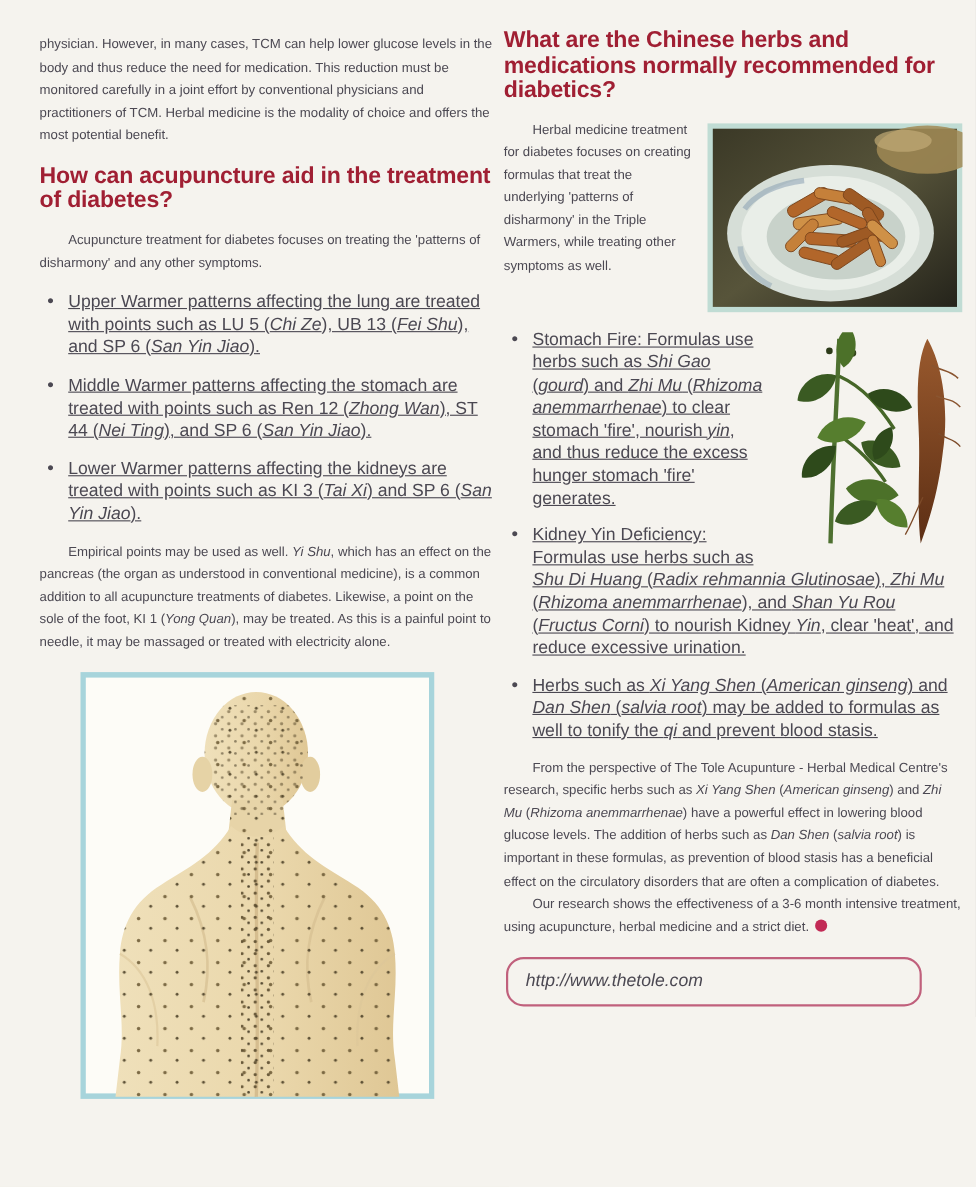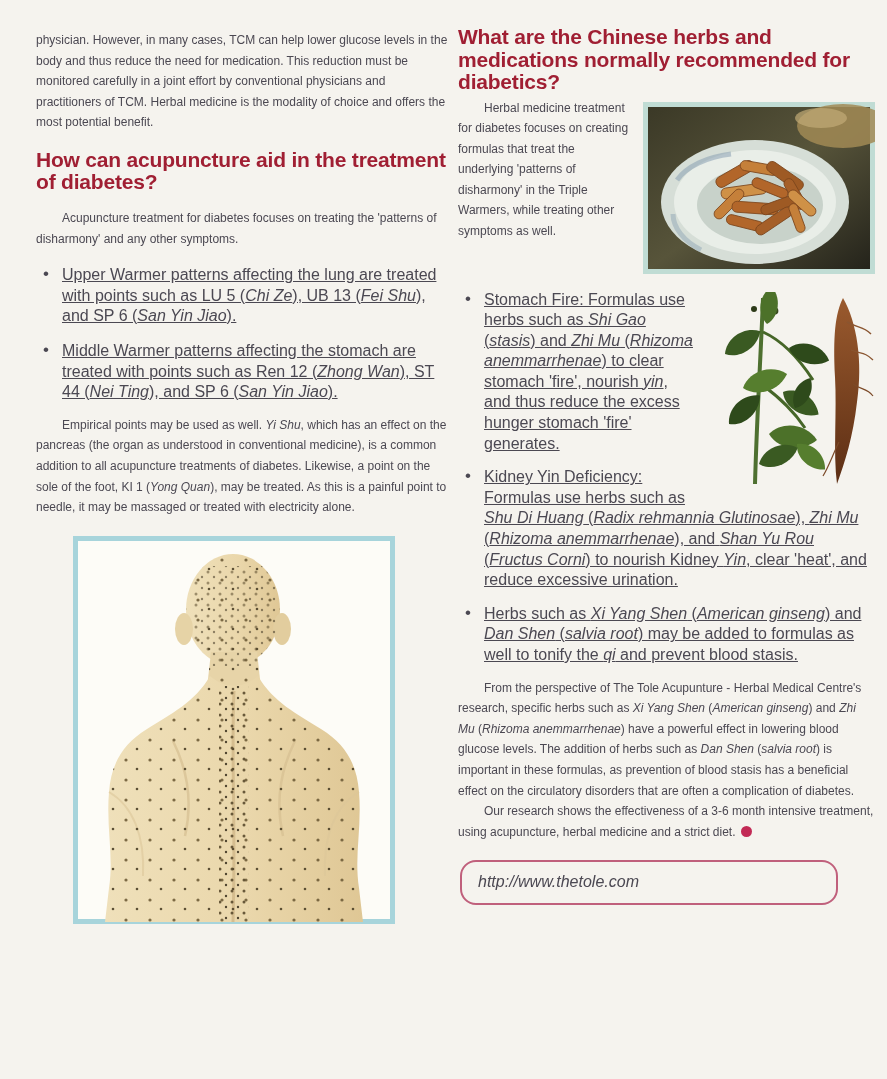--- a/index.html
+++ b/index.html
@@ -18,21 +18,21 @@
   .lead{margin-top:14px;}
   ul{list-style:none;margin:0;padding:0;text-decoration:underline;}
   li{position:relative;padding-left:26px;font-size:16px;line-height:20.6px;}
   li::before{content:"\2022";position:absolute;left:7px;top:-1px;font-size:17px;color:#4b4852;}
   .list-left{margin-top:16px;}
   .list-left li + li{margin-top:14px;}
   .empirical{margin-top:12px;}
   figure{margin:0;padding:0;}
   .model-fig{margin:18px 0 0 37px;width:322px;height:388px;}
   .model-fig svg,.bowl-fig svg,.plant-fig svg{display:block;width:100%;height:100%;}
-  .intro-right{margin-top:4px;}
+  .intro-right{margin-top:14px;}
   .intro-right::after{content:"";display:block;clear:both;}
   .bowl-fig{float:right;width:232px;height:172px;margin:4px 0 6px 14px;}
   .bullets-right{margin-top:10px;}
   .bullets-right::after{content:"";display:block;clear:both;}
   .plant-fig{float:right;width:170px;height:198px;margin:2px 0 6px 8px;}
   .bullets-right li + li{margin-top:13px;}
   .para-r{margin-top:12px;text-indent:26px;}
   .para-r2{margin-top:0;text-indent:26px;}
   .end-dot{display:inline-block;width:11px;height:11px;border-radius:50%;background:#c22a55;margin-left:5px;vertical-align:-1px;}
   .info-box{
@@ -51,20 +51,21 @@
   <div class="col col-left">
     <p>physician. However, in many cases, TCM can help lower glucose levels in the body and thus reduce the need for medication. This reduction must be monitored carefully in a joint effort by conventional physicians and practitioners of TCM. Herbal medicine is the modality of choice and offers the most potential benefit.</p>
 
     <h2 class="h-left">How can acupuncture aid in the treatment of diabetes?</h2>
 
     <p class="lead indent">Acupuncture treatment for diabetes focuses on treating the 'patterns of disharmony' and any other symptoms.</p>
 
     <ul class="list-left">
       <li>Upper Warmer patterns affecting the lung are treated with points such as LU 5 (<i>Chi Ze</i>), UB 13 (<i>Fei Shu</i>), and SP 6 (<i>San Yin Jiao</i>).</li>
       <li>Middle Warmer patterns affecting the stomach are treated with points such as Ren 12 (<i>Zhong Wan</i>), ST 44 (<i>Nei Ting</i>), and SP 6 (<i>San Yin Jiao</i>).</li>
+      <li>Lower Warmer patterns affecting the kidneys are treated with points such as KI 3 (<i>Tai Xi</i>) and SP 6 (<i>San Yin Jiao</i>).</li>
     </ul>
 
     <p class="empirical indent">Empirical points may be used as well. <i>Yi Shu</i>, which has an effect on the pancreas (the organ as understood in conventional medicine), is a common addition to all acupuncture treatments of diabetes. Likewise, a point on the sole of the foot, KI 1 (<i>Yong Quan</i>), may be treated. As this is a painful point to needle, it may be massaged or treated with electricity alone.</p>
 
     <figure class="model-fig">
       <svg viewBox="0 0 322 388" xmlns="http://www.w3.org/2000/svg">
         <defs>
           <linearGradient id="bodyGrad" x1="0" y1="0" x2="1" y2="0">
             <stop offset="0" stop-color="#efe0ba"></stop>
             <stop offset="0.55" stop-color="#ead7ab"></stop>
@@ -185,21 +186,21 @@
           <use href="#leaf" fill="#3a5a22" transform="translate(54 172) rotate(-20)"></use>
           <use href="#leaf" fill="#2e4a1b" transform="translate(90 116) rotate(-60) scale(0.8)"></use>
           <path d="M138 6 C 152 30 158 70 152 110 C 148 145 140 170 132 192 C 128 160 132 120 130 85 C 128 45 130 22 138 6 Z" fill="url(#rootGrad)"></path>
           <path d="M142 30 C 152 36 158 34 166 42" stroke="#8a5530" stroke-width="1.5" fill="none"></path>
           <path d="M146 58 C 156 62 160 60 168 68" stroke="#8a5530" stroke-width="1.3" fill="none"></path>
           <path d="M148 92 C 156 98 162 96 168 104" stroke="#7c4a28" stroke-width="1.2" fill="none"></path>
           <path d="M134 150 C 128 162 124 174 118 184" stroke="#7c4a28" stroke-width="1.2" fill="none"></path>
         </svg>
       </figure>
       <ul>
-        <li>Stomach Fire: Formulas use herbs such as <i>Shi Gao</i> (<i>stasis</i>) and <i>Zhi Mu</i> (<i>Rhizoma anemmarrhenae</i>) to clear stomach 'fire', nourish <i>yin</i>, and thus reduce the excess hunger stomach 'fire' generates.</li>
+        <li>Stomach Fire: Formulas use herbs such as <i>Shi Gao</i> (<i>gourd</i>) and <i>Zhi Mu</i> (<i>Rhizoma anemmarrhenae</i>) to clear stomach 'fire', nourish <i>yin</i>, and thus reduce the excess hunger stomach 'fire' generates.</li>
         <li>Kidney Yin Deficiency: Formulas use herbs such as <i>Shu Di Huang</i> (<i>Radix rehmannia Glutinosae</i>), <i>Zhi Mu</i> (<i>Rhizoma anemmarrhenae</i>), and <i>Shan Yu Rou</i> (<i>Fructus Corni</i>) to nourish Kidney <i>Yin</i>, clear 'heat', and reduce excessive urination.</li>
         <li>Herbs such as <i>Xi Yang Shen</i> (<i>American ginseng</i>) and <i>Dan Shen</i> (<i>salvia root</i>) may be added to formulas as well to tonify the <i>qi</i> and prevent blood stasis.</li>
       </ul>
     </div>
 
     <p class="para-r">From the perspective of The Tole Acupunture - Herbal Medical Centre's research, specific herbs such as <i>Xi Yang Shen</i> (<i>American ginseng</i>) and <i>Zhi Mu</i> (<i>Rhizoma anemmarrhenae</i>) have a powerful effect in lowering blood glucose levels. The addition of herbs such as <i>Dan Shen</i> (<i>salvia root</i>) is important in these formulas, as prevention of blood stasis has a beneficial effect on the circulatory disorders that are often a complication of diabetes.</p>
 
     <p class="para-r2"><span>Our research shows the effectiveness of a 3-6 month intensive treatment, using acupuncture, herbal medicine and a strict diet.</span><span class="end-dot"></span></p>
 
     <div class="info-box">

